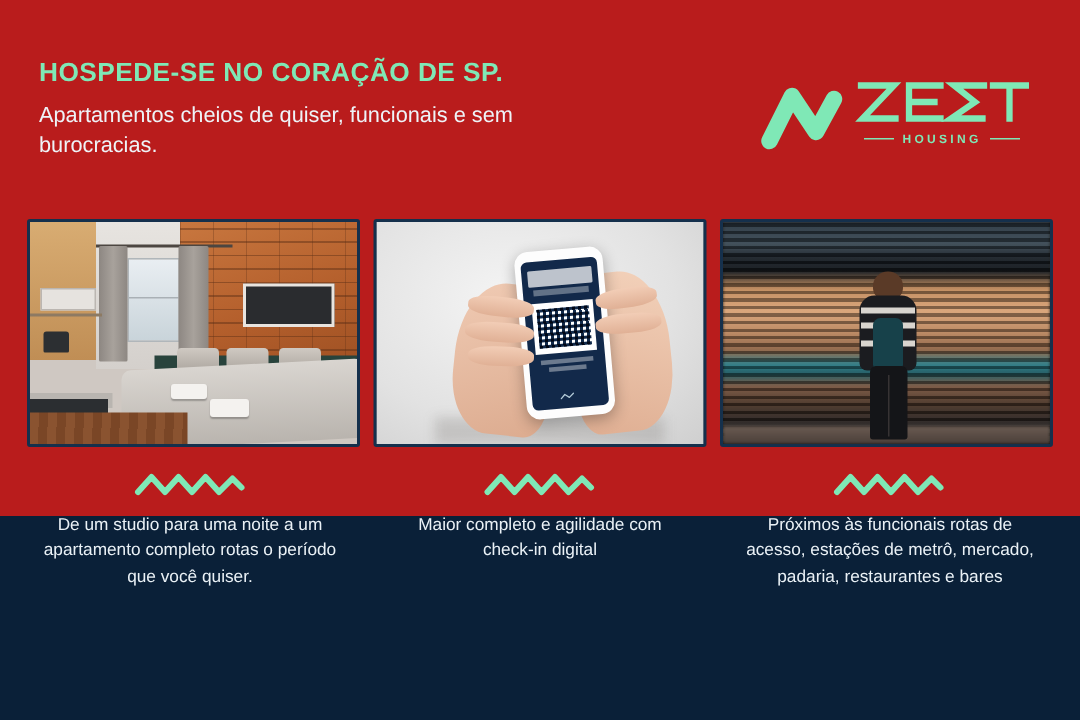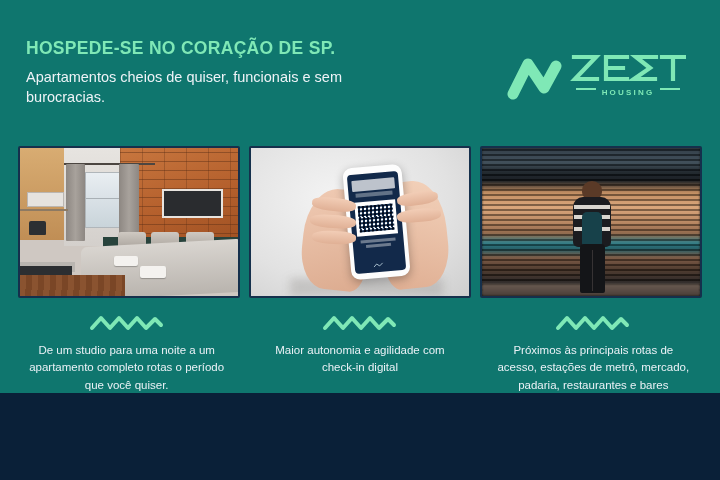--- a/index.html
+++ b/index.html
@@ -5,22 +5,22 @@
 <style>
   * { margin:0; padding:0; box-sizing:border-box; }
   html, body {
     width:720px; height:480px;
     background:#0a2038;
     font-family:"Liberation Sans", sans-serif;
     overflow:hidden;
   }
   .poster {
     position:relative;
-    width:720px; height:393px;
-    background:#0f766e;
+    width:720px; height:344px;
+    background:#b91c1c;
     padding-left:36px;
   }
 
   
   .header {
     position:absolute;
     left:0; top:0; width:720px; height:140px;
   }
   .headline-block {
     position:absolute; left:26px; top:38px; width:420px;
@@ -56,20 +56,21 @@
     position:absolute; left:64px; top:0px;
     width:116px;
   }
   .logo-word {
     display:block;
     height:34px;
   }
   .logo-sub {
     position:relative;
     display:flex;
+    align-items:center;
     justify-content:center;
     gap:6px;
     margin-top:2px;
   }
   .logo-sub .dash {
     display:block;
     width:20px; height:1.5px;
     background:#7fe8b6;
   }
   .logo-sub .word {
@@ -477,27 +478,27 @@
       </span>
       <div class="caption">De um studio para uma noite a um apartamento completo rotas o período que você quiser.</div>
     </div>
 
     <div class="col">
       <span class="zig">
         <svg viewBox="0 0 76 18" width="76" height="18" aria-hidden="true">
           <path d="M3 14 L12 4 L21 14 L30 4 L39 14 L48 4 L57 14 L66 5 L72 11" fill="none" stroke="#7fe8b6" stroke-width="4" stroke-linecap="round" stroke-linejoin="round"></path>
         </svg>
       </span>
-      <div class="caption">Maior autonomia e agilidade com check-in digital</div>
+      <div class="caption">Maior completo e agilidade com check-in digital</div>
     </div>
 
     <div class="col">
       <span class="zig">
         <svg viewBox="0 0 76 18" width="76" height="18" aria-hidden="true">
           <path d="M3 14 L12 4 L21 14 L30 4 L39 14 L48 4 L57 14 L66 5 L72 11" fill="none" stroke="#7fe8b6" stroke-width="4" stroke-linecap="round" stroke-linejoin="round"></path>
         </svg>
       </span>
-      <div class="caption">Próximos às principais rotas de acesso, estações de metrô, mercado, padaria, restaurantes e bares</div>
+      <div class="caption">Próximos às funcionais rotas de acesso, estações de metrô, mercado, padaria, restaurantes e bares</div>
     </div>
 
   </div>
 
 </div>
 
 </body></html>

